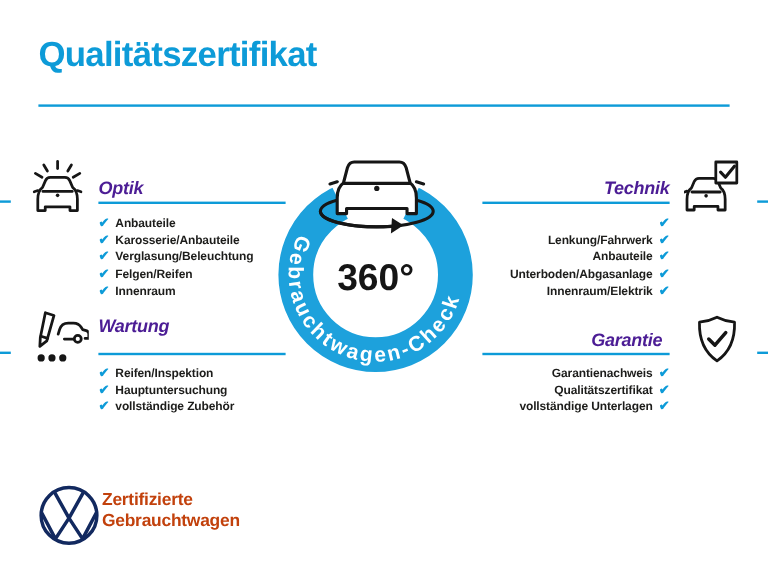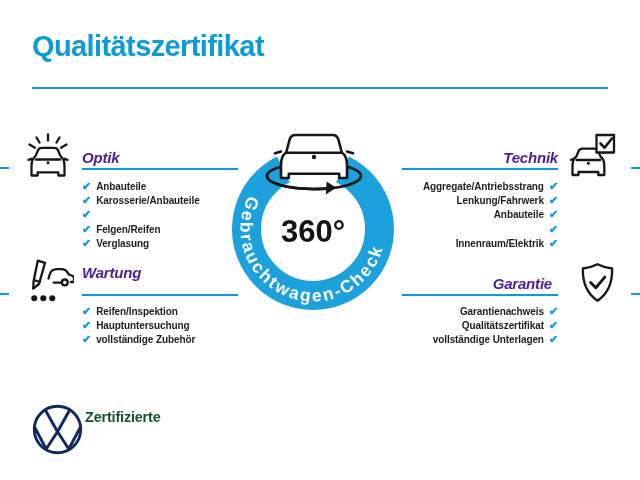--- a/index.html
+++ b/index.html
@@ -16,21 +16,21 @@
   .sec-label{font-size:15px;font-weight:bold;color:#4c1d95;letter-spacing:-0.2px;white-space:nowrap;font-style:italic;}
   .sec-label.right{text-align:left;}
   .sec-rule{height:2px;background:#0d9bd8;width:156px;}
   .check-list{font-size:10px;font-weight:bold;color:#1d1d1b;letter-spacing:-0.1px;}
   .check-list .row{height:14.3px;display:flex;align-items:center;white-space:nowrap;}
   .check-list.right .row{justify-content:flex-end;}
   .chk{color:#0d9bd8;font-size:11px;line-height:1;}
   .check-list.left .chk{margin-right:5px;}
   .check-list.right .chk{margin-left:5px;}
   .brand-text{
-    left:85px;top:409px;font-size:14.5px;font-weight:bold;color:#14532d;
+    left:85px;top:409px;font-size:14.5px;font-weight:bold;color:#c2410c;
     line-height:17px;letter-spacing:-0.2px;
   }
   svg.icon{display:block;}
   svg.icon path, svg.icon circle, svg.icon rect, svg.icon line{
     fill:none;stroke:#161616;stroke-width:2.3;stroke-linecap:round;stroke-linejoin:round;
   }
 </style>
 </head>
 <body>
 
@@ -61,28 +61,29 @@
   <div class="row">
       <span class="chk">✔</span>
       <span>Anbauteile</span>
     </div>
   <div class="row">
       <span class="chk">✔</span>
       <span>Karosserie/Anbauteile</span>
     </div>
   <div class="row">
       <span class="chk">✔</span>
+      <span>Verglasung/Beleuchtung</span>
     </div>
   <div class="row">
       <span class="chk">✔</span>
       <span>Felgen/Reifen</span>
     </div>
   <div class="row">
       <span class="chk">✔</span>
-      <span>Verglasung</span>
+      <span>Innenraum</span>
     </div>
 </div>
 
 <svg class="abs icon" style="left:28px;top:259px;" width="46" height="45" viewBox="0 0 46 45">
   <path d="M9.8,1.6 L17,3.9 L11,25 L5.2,29.6 L5.6,22.2 Z"></path>
   <path d="M6.2,21.2 l5.6,1.8"></path>
   <path d="M20.5,19.5 l1.2,-4 c1.1,-3.6 3.4,-5.3 7.2,-5.3 h4.3 c2.9,0 5.2,1.3 6.6,3.7 l1.1,1.8 2.9,0.8 c1.4,0.4 2.2,1.4 2.2,2.9 v3.6 h-3.1"></path>
   <circle cx="36.8" cy="23.4" r="2.9"></circle>
   <path d="M33.6,23.6 h-8"></path>
   <circle cx="6.3" cy="39.3" r="3" style="fill:#161616;stroke:none;"></circle>
@@ -113,32 +114,32 @@
   <circle cx="18.4" cy="30.2" r="1.5" style="fill:#161616;stroke:none;"></circle>
   <path d="M2.5,26.3 l-2,0.7"></path>
   <rect x="26.5" y="2" width="17.5" height="17.5" style="fill:#ffffff;"></rect>
   <path d="M30.5,10.5 l4,4.2 L42,5.5" style="stroke-width:2.6;"></path>
 </svg>
 
 <div class="abs sec-label right" style="right:82px;top:149px;">Technik</div>
 <div class="abs sec-rule" style="left:402px;top:168px;"></div>
 <div class="abs check-list right" style="right:82px;top:179px;">
   <div class="row">
-      <span>Aggregate/Antriebsstrang</span>
       <span class="chk">✔</span>
     </div>
   <div class="row">
       <span>Lenkung/Fahrwerk</span>
       <span class="chk">✔</span>
     </div>
   <div class="row">
       <span>Anbauteile</span>
       <span class="chk">✔</span>
     </div>
   <div class="row">
+      <span>Unterboden/Abgasanlage</span>
       <span class="chk">✔</span>
     </div>
   <div class="row">
       <span>Innenraum/Elektrik</span>
       <span class="chk">✔</span>
     </div>
 </div>
 
 <svg class="abs icon" style="left:579px;top:262px;" width="37" height="44" viewBox="0 0 37 44">
   <path d="M18.5,2.3 c4.7,2.3 9.8,3.8 14.6,4.2 c0.4,12.3 -3.2,24.4 -14.6,32.2 C7.1,30.9 3.5,18.8 3.9,6.5 8.7,6.1 13.8,4.6 18.5,2.3 Z"></path>
@@ -189,13 +190,14 @@
   <text x="100" y="136" text-anchor="middle" font-size="31" font-weight="bold" fill="#151515" style="font-family:'Liberation Sans',sans-serif;">360°</text>
 </svg>
 
 <svg class="abs" style="left:31px;top:403px;" width="53" height="53" viewBox="0 0 58 58" fill="none" stroke="#12295f" stroke-width="3.2" stroke-linecap="round" stroke-linejoin="round">
   <circle cx="29" cy="29" r="25.4"></circle>
   <path d="M16,8.2 L29,31.5 L42,8.2"></path>
   <path d="M4.3,27 L16.6,50.4 L29,31.5 L41.4,50.4 L53.7,27"></path>
 </svg>
 <div class="abs brand-text">
   <div>Zertifizierte</div>
+  <div>Gebrauchtwagen</div>
 </div>
 
 </body></html>

